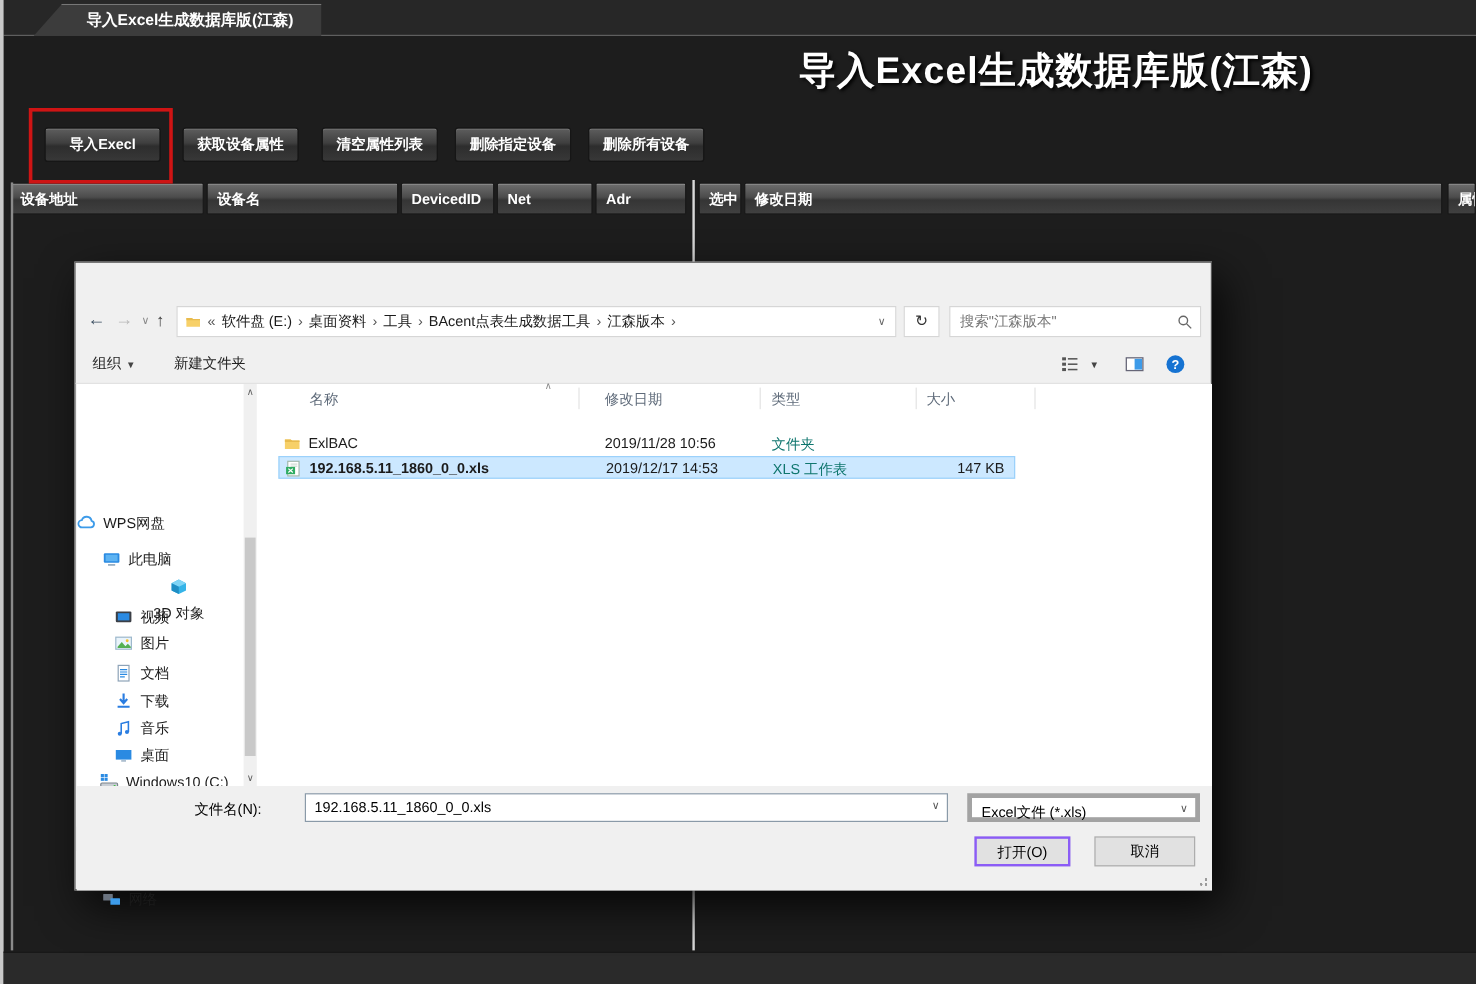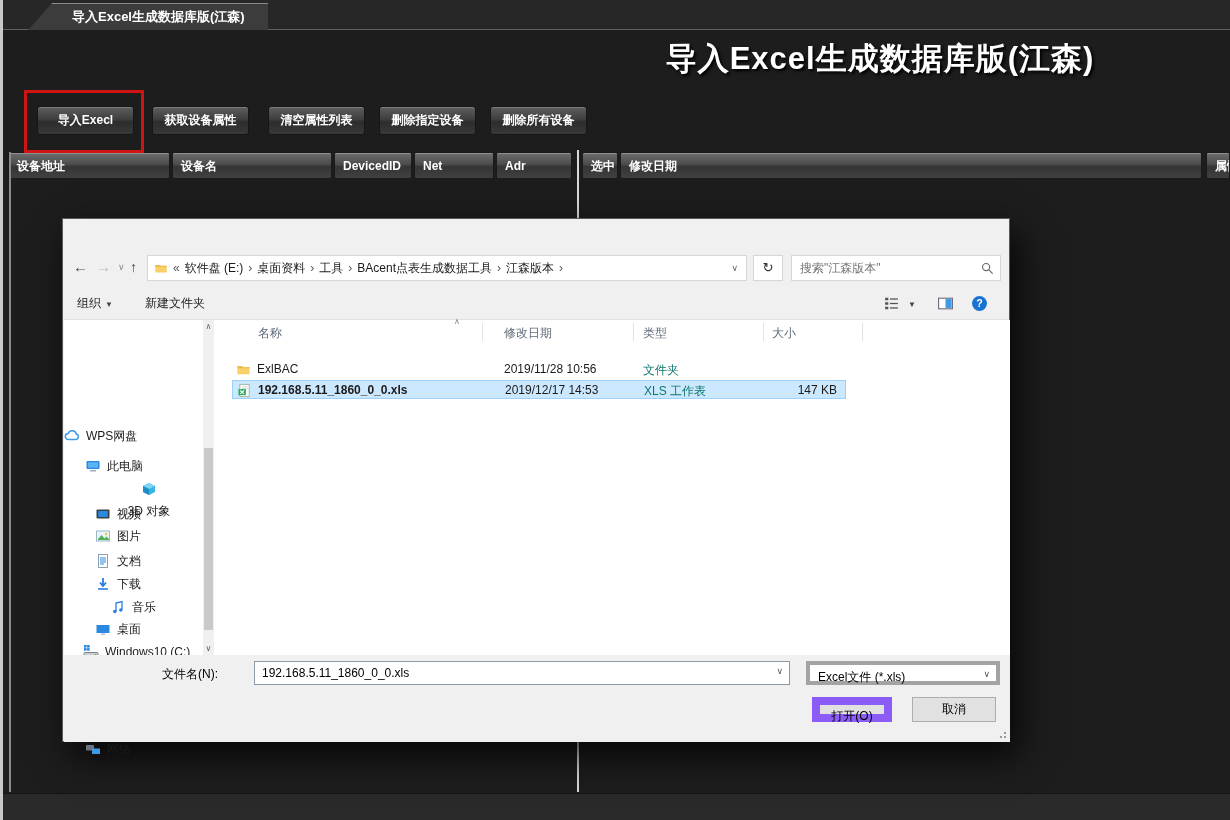--- a/index.html
+++ b/index.html
@@ -66,21 +66,21 @@
   .frow .sz{position:absolute;left:520px;top:2px;width:84px;text-align:right;color:#1b1b1b;}
   .bottom-panel{position:absolute;left:1px;top:436px;width:946px;height:87px;background:#f0f0f0;}
   .fn-label{position:absolute;left:98px;top:11px;width:88px;text-align:left;color:#000;}
   .fn-input-box{position:absolute;left:190px;top:6px;width:536px;height:24px;background:#fff;border:1px solid #8a9aa8;}
   .fn-input{position:absolute;left:5px;top:2px;width:505px;height:18px;border:0;outline:none;font-size:12px;color:#000;background:transparent;}
   .combo-caret{position:absolute;right:6px;top:4px;color:#555;font-size:9px;cursor:pointer;}
   .ft-combo{position:absolute;left:742px;top:6px;width:194px;height:24px;background:#fff;border:4px solid #a3a3a3;cursor:pointer;}
   .ft-text{position:absolute;left:8px;top:4px;color:#000;}
   .dlg-btn{position:absolute;top:42px;height:25px;background:#e1e1e1;text-align:center;line-height:22px;
     font-size:12px;color:#000;cursor:pointer;}
-  .btn-open{left:748px;width:80px;border:8px solid #8b5cf6;}
+  .btn-open{left:748px;width:80px;border:2px solid #8b5cf6;}
   .btn-cancel{left:848px;width:84px;border:1px solid #adadad;}
   .grip{position:absolute;right:2px;bottom:2px;width:8px;height:8px;
     background:radial-gradient(circle at 2px 6px,#9a9a9a 1px,transparent 1.2px),
                radial-gradient(circle at 6px 6px,#9a9a9a 1px,transparent 1.2px),
                radial-gradient(circle at 6px 2px,#9a9a9a 1px,transparent 1.2px);}
   svg{display:block;width:100%;height:100%;}
 </style>
 </head>
 <body>
 
@@ -240,21 +240,21 @@
           </div>
           <div class="side-item" style="left: 0px; top: 254px; width: 139px; padding-left: 31px;">
             <span class="ic">
               <svg viewBox="0 0 16 16">
                 <path d="M8 2v7M5 6.5 8 10l3-3.5" stroke="#2a7de1" stroke-width="1.8" fill="none"></path>
                 <path d="M3 13h10" stroke="#2a7de1" stroke-width="1.6"></path>
               </svg>
             </span>
             <span>下载</span>
           </div>
-          <div class="side-item" style="left: 0px; top: 277px; width: 158px; padding-left: 46px;">
+          <div class="side-item" style="left: 0px; top: 277px; width: 158px; padding-left: 31px;">
             <span class="ic">
               <svg viewBox="0 0 16 16">
                 <path d="M6 12.5V4l6-1.5V11" stroke="#2a7de1" stroke-width="1.3" fill="none"></path>
                 <circle cx="4.8" cy="12.5" r="1.7" fill="#2a7de1"></circle>
                 <circle cx="10.8" cy="11" r="1.7" fill="#2a7de1"></circle>
               </svg>
             </span>
             <span>音乐</span>
           </div>
           <div class="side-item" style="left: 0px; top: 299px; width: 139px; padding-left: 31px;">

